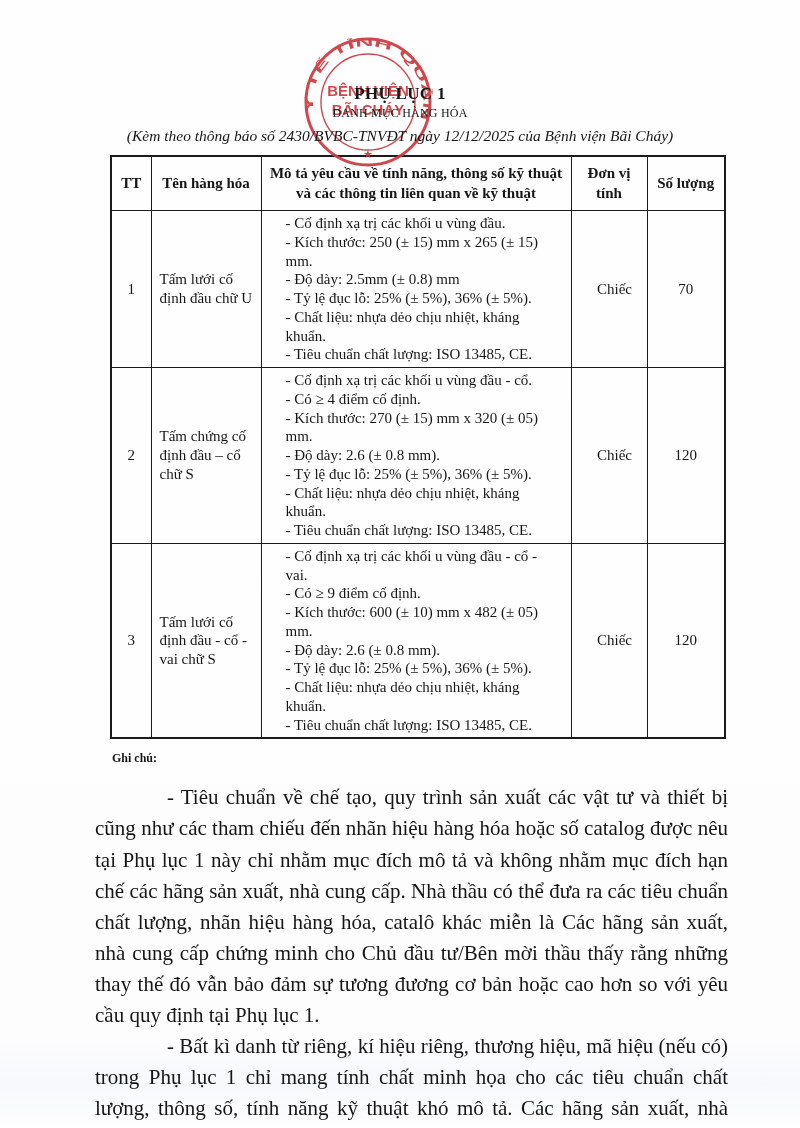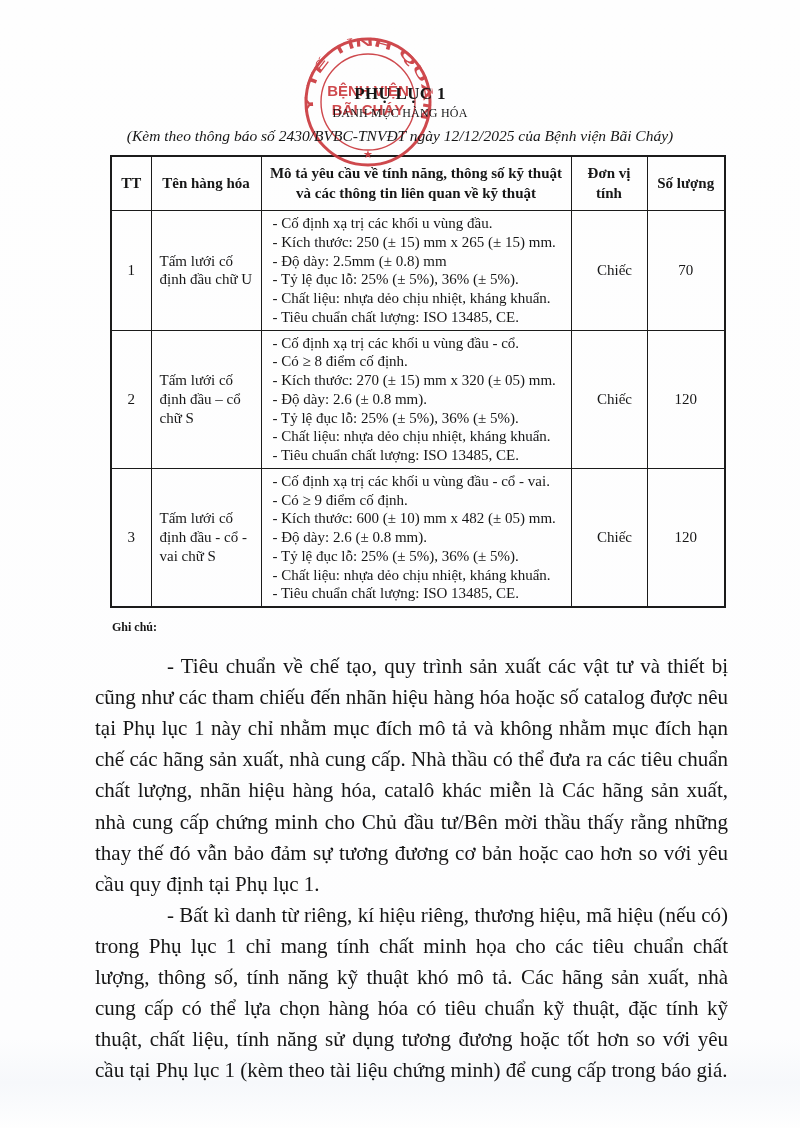--- a/index.html
+++ b/index.html
@@ -49,21 +49,21 @@
   }
   .goods-table th {
     font-weight: bold;
     text-align: center;
     vertical-align: middle;
     padding: 7px 3px;
     line-height: 1.3;
   }
   td.c-tt   { text-align: center; vertical-align: middle; }
   td.c-name { text-align: left; vertical-align: middle; padding: 4px 4px 4px 8px; }
-  td.c-spec { text-align: left; vertical-align: top; padding: 3px 8px 3px 11px; }
+  td.c-spec { text-align: left; vertical-align: top; padding: 3px 8px 3px 24px; }
   td.c-unit { text-align: center; vertical-align: middle; padding-left: 12px; }
   td.c-qty  { text-align: center; vertical-align: middle; }
   .spec-line { margin: 0; }
 
   
   .notes { margin: 12px 72px 0 95px; }
   .notes h3 {
     font-size: 12px; font-weight: bold;
     margin: 0 0 16px 17px;
   }
@@ -128,24 +128,24 @@
             <div class="spec-line">- Độ dày: 2.5mm (± 0.8) mm</div>
             <div class="spec-line">- Tỷ lệ đục lỗ: 25% (± 5%), 36% (± 5%).</div>
             <div class="spec-line">- Chất liệu: nhựa dẻo chịu nhiệt, kháng khuẩn.</div>
             <div class="spec-line">- Tiêu chuẩn chất lượng: ISO 13485, CE.</div>
           </td>
       <td class="c-unit">Chiếc</td>
       <td class="c-qty">70</td>
     </tr>
         <tr>
       <td class="c-tt">2</td>
-      <td class="c-name">Tấm lưới cố định đầu – cổ chữ S</td>
+      <td class="c-name">Tấm chứng cố định đầu – cổ chữ S</td>
       <td class="c-spec">
             <div class="spec-line">- Cố định xạ trị các khối u vùng đầu - cổ.</div>
-            <div class="spec-line">- Có ≥ 8 điểm cố định.</div>
+            <div class="spec-line">- Có ≥ 4 điểm cố định.</div>
             <div class="spec-line">- Kích thước: 270 (± 15) mm x 320 (± 05) mm.</div>
             <div class="spec-line">- Độ dày: 2.6 (± 0.8 mm).</div>
             <div class="spec-line">- Tỷ lệ đục lỗ: 25% (± 5%), 36% (± 5%).</div>
             <div class="spec-line">- Chất liệu: nhựa dẻo chịu nhiệt, kháng khuẩn.</div>
             <div class="spec-line">- Tiêu chuẩn chất lượng: ISO 13485, CE.</div>
           </td>
       <td class="c-unit">Chiếc</td>
       <td class="c-qty">120</td>
     </tr>
         <tr>

